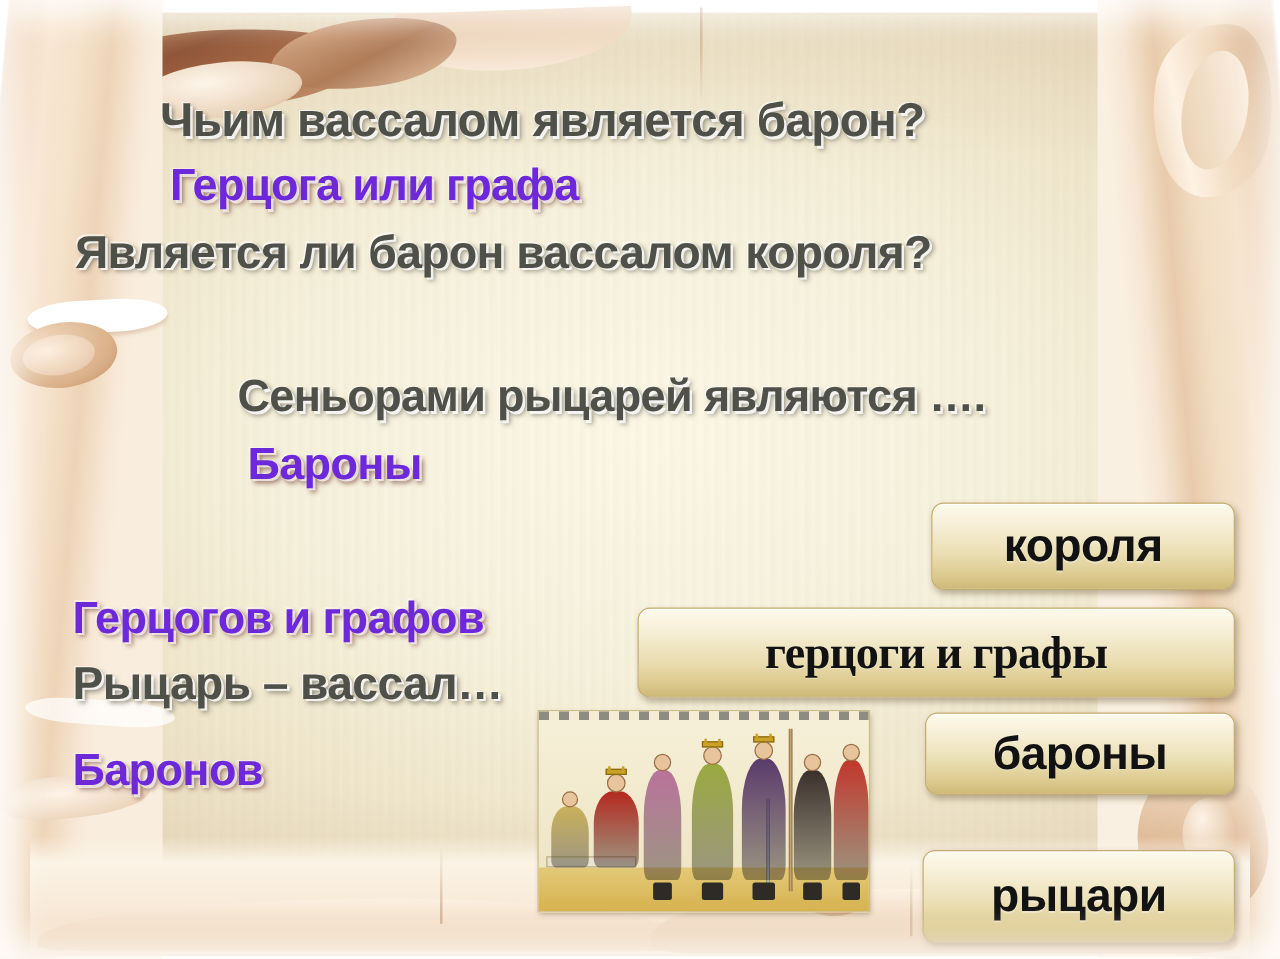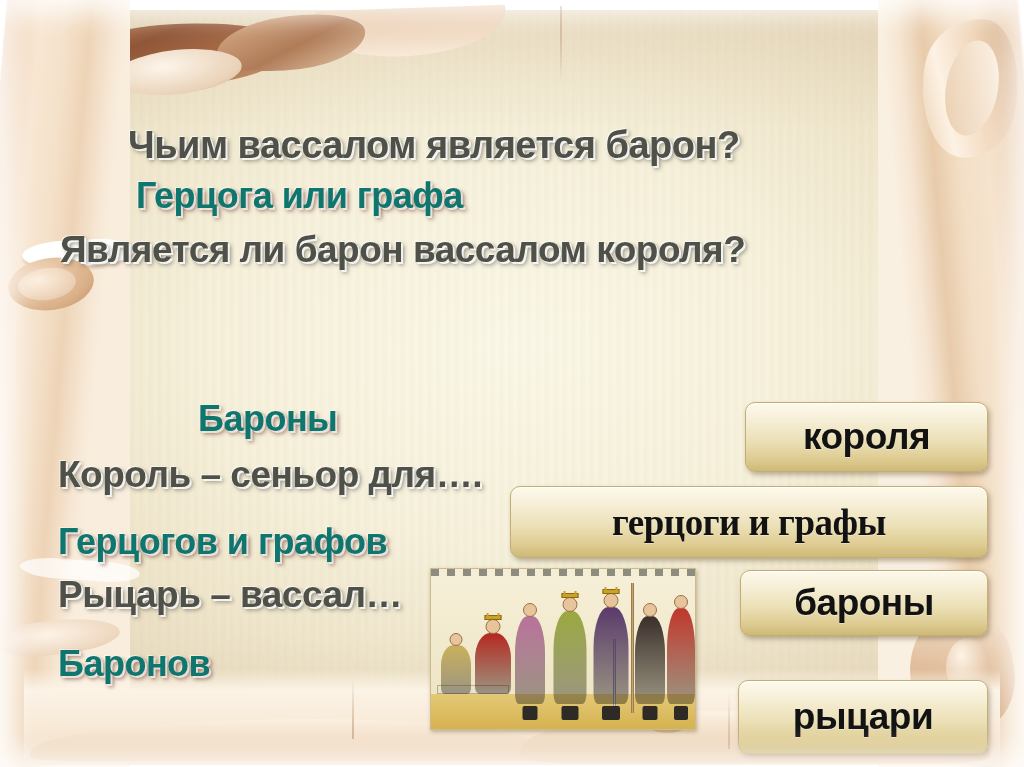--- a/index.html
+++ b/index.html
@@ -203,31 +203,30 @@
   .text-stack {
     position:absolute;
     left:0; top:0; width:1024px; height:767px;
   }
   .tline {
     position:absolute;
     white-space:nowrap;
     font-weight:bold;
     letter-spacing:-0.5px;
     line-height:1;
-    margin-top:48px;
   }
   .tline.gray {
     color:#4f5047;
     text-shadow:
       2px 2px 0 rgba(255,255,255,.85),
       3px 3px 4px rgba(60,60,50,.55),
       -1px -1px 0 rgba(255,255,255,.7);
   }
   .tline.red {
-    color:#0f766e;
+    color:#6d28d9;
     text-shadow:
       2px 2px 0 rgba(255,255,255,.7),
       3px 3px 4px rgba(90,30,20,.6),
       -1px -1px 0 rgba(255,255,255,.55);
     text-align: center;
   }
 
   
   .abox {
     position:absolute;
@@ -397,22 +396,22 @@
           <div class="head" style="width: 14px; height: 14px; top: 0px;"></div>
           <div class="legs" style="width: 14px; height: 14px; bottom: -13px; background: rgb(46, 42, 38);"></div>
         </div>
       </div>
   </div>
 
   <div class="text-stack" id="text-host">
       <div class="tline gray" style="left: 128px; top: 78px; font-size: 38px;">Чьим вассалом является барон?</div>
       <div class="tline red" style="left: 136px; top: 130px; font-size: 36px;">Герцога или графа</div>
       <div class="tline gray" style="left: 60px; top: 183px; font-size: 37px;">Является ли барон вассалом короля?</div>
+      <div class="tline gray" style="left: 190px; top: 299px; font-size: 36px;">Сеньорами рыцарей являются ….</div>
       <div class="tline red" style="left: 198px; top: 353px; font-size: 36px;">Бароны</div>
-      <div class="tline gray" style="left: 58px; top: 408px; font-size: 37px;">Король – сеньор для….</div>
       <div class="tline red" style="left: 58px; top: 476px; font-size: 36px;">Герцогов и графов</div>
       <div class="tline gray" style="left: 58px; top: 528px; font-size: 37px;">Рыцарь – вассал…</div>
       <div class="tline red" style="left: 58px; top: 598px; font-size: 36px;">Баронов</div>
     </div>
 
   <div id="box-host">
       <div class="abox" style="left: 745px; top: 402px; width: 243px; height: 70px;">
         <span style="font-size: 37px;">короля</span>
       </div>
       <div class="abox" style="left: 510px; top: 486px; width: 478px; height: 72px; font-family: Liberation Serif, serif;">

